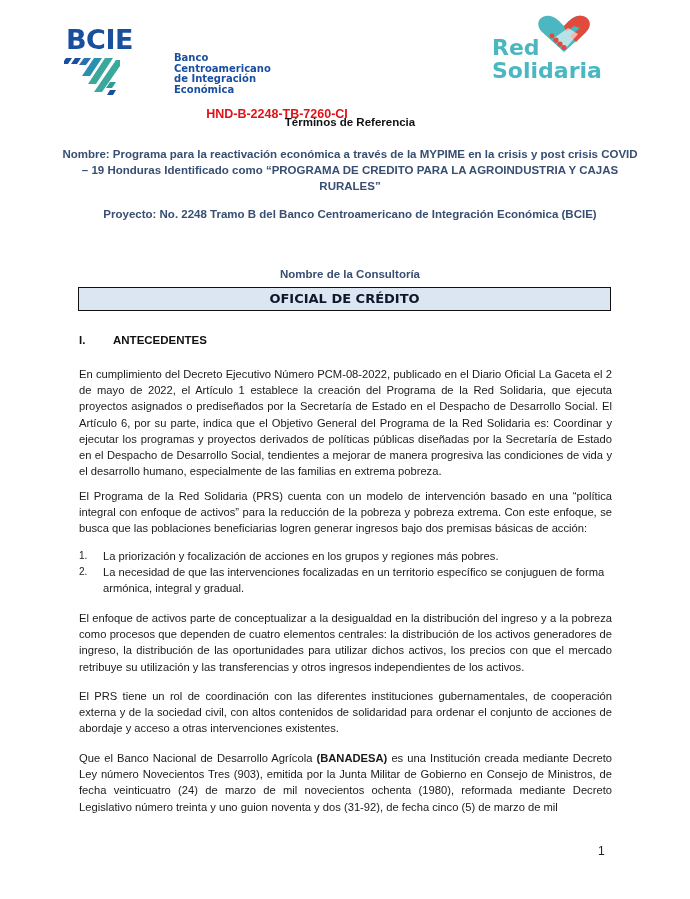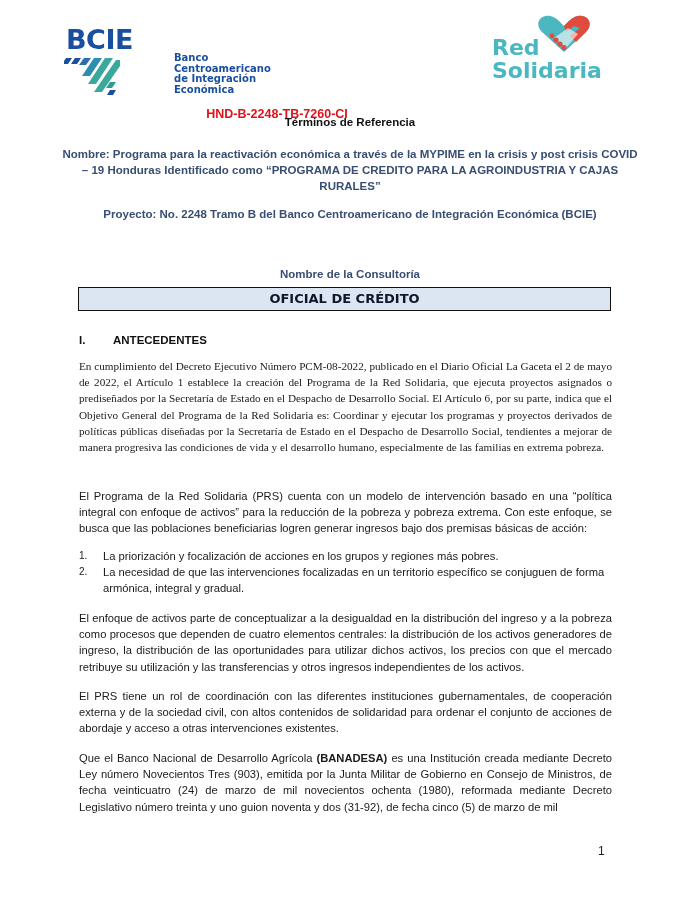--- a/index.html
+++ b/index.html
@@ -38,21 +38,21 @@
   .banner { position: absolute; left: 78px; top: 287px; width: 533px; height: 24px;
             background: #dce6f2; border: 1.3px solid #111; box-sizing: border-box;
             text-align: center; font-family: "DejaVu Sans", sans-serif; font-weight: bold;
             font-size: 13px; line-height: 22px; color: #0f172a; }
 
   .section-head { position: absolute; left: 79px; top: 334px; font-weight: bold; font-size: 11.5px; color: #111; }
   .section-head .num { display: inline-block; width: 34px; }
 
   .para { position: absolute; left: 79px; width: 533px; font-size: 11.2px; line-height: 16.2px;
           text-align: justify; color: #1a1a1a; }
-  .p1 { top: 358px; font-family: Liberation Serif, serif; }
+  .p1 { top: 366px; }
   .p2 { top: 488px; }
   .list { position: absolute; left: 79px; width: 533px; top: 548px; font-size: 11.2px; line-height: 16.2px; color: #1a1a1a; }
   .list li { list-style: none; position: relative; padding-left: 24px; margin: 0; }
   .list li .n { position: absolute; left: 0; top: 0; font-size: 10px; }
   .list ul { margin: 0; padding: 0; }
   .p3 { top: 610px; }
   .p4 { top: 688px; }
   .p5 { top: 750px; }
   .para b { font-weight: bold; }
 

